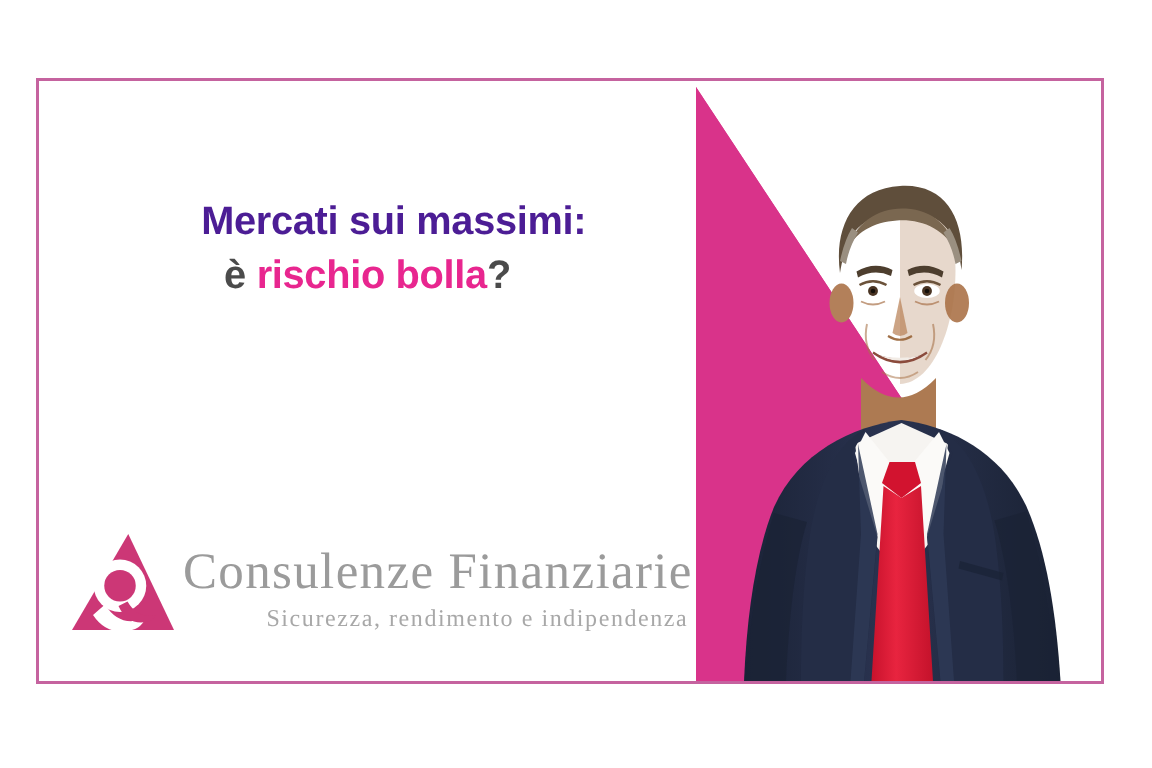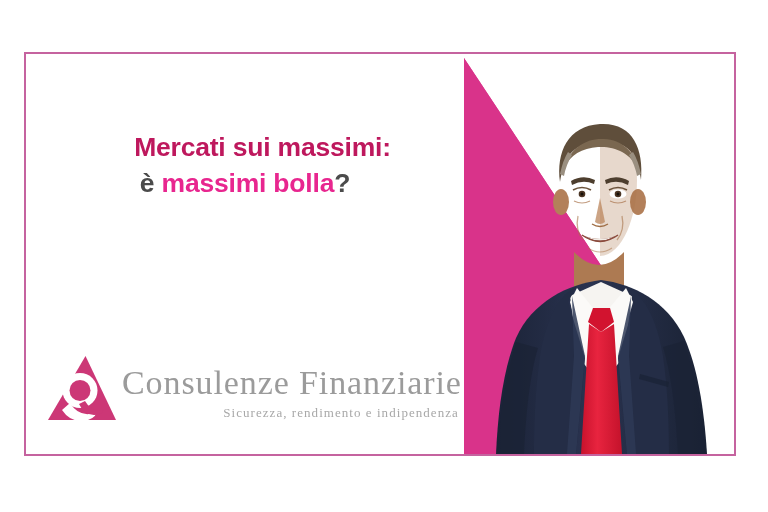--- a/index.html
+++ b/index.html
@@ -37,21 +37,21 @@
     position:absolute;
     left:0; top:76px;
     width:438px;
     text-align:center;
     line-height:1.34;
   }
   .hl-line { display:block; }
   .hl-line-1 {
     font-size:26.5px;
     font-weight:bold;
-    color:#be185d;
+    color:#4c1d95;
     letter-spacing:-0.2px;
     margin-left:35px;
   }
   .hl-line-2 {
     font-size:26.5px;
     font-weight:bold;
     color:#4b4b4b;
     letter-spacing:-0.2px;
   }
   .hl-accent { color:#e8268f; }
@@ -77,21 +77,21 @@
   #logo-name {
     font-family:"Liberation Serif", serif;
     font-size:34px;
     color:#9b9b9b;
     letter-spacing:0.9px;
     line-height:1.05;
     white-space:nowrap;
   }
   #logo-tagline {
     font-family:"Liberation Serif", serif;
-    font-size:13px;
+    font-size:16px;
     color:#a8a8a8;
     letter-spacing:1.05px;
     text-align:right;
     padding-right:3px;
     margin-top:5px;
     white-space:nowrap;
   }
 
   
   #photo-panel {
@@ -116,21 +116,21 @@
 <body>
 
 <div id="slide">
 
   <div id="frame"></div>
 
   <div id="left-col">
 
     <div id="headline">
       <span class="hl-line hl-line-1">Mercati sui massimi:</span>
-      <span class="hl-line hl-line-2"><span>è </span><span class="hl-accent">massimi bolla</span><span>?</span></span>
+      <span class="hl-line hl-line-2"><span>è </span><span class="hl-accent">rischio bolla</span><span>?</span></span>
     </div>
 
     <div id="logo-block">
 
       <div id="logo-mark">
         <svg viewBox="0 0 74 76" width="74" height="76" aria-hidden="true">
           <defs>
             <mask id="qcut">
               <rect x="0" y="0" width="74" height="76" fill="#fff"></rect>
 

